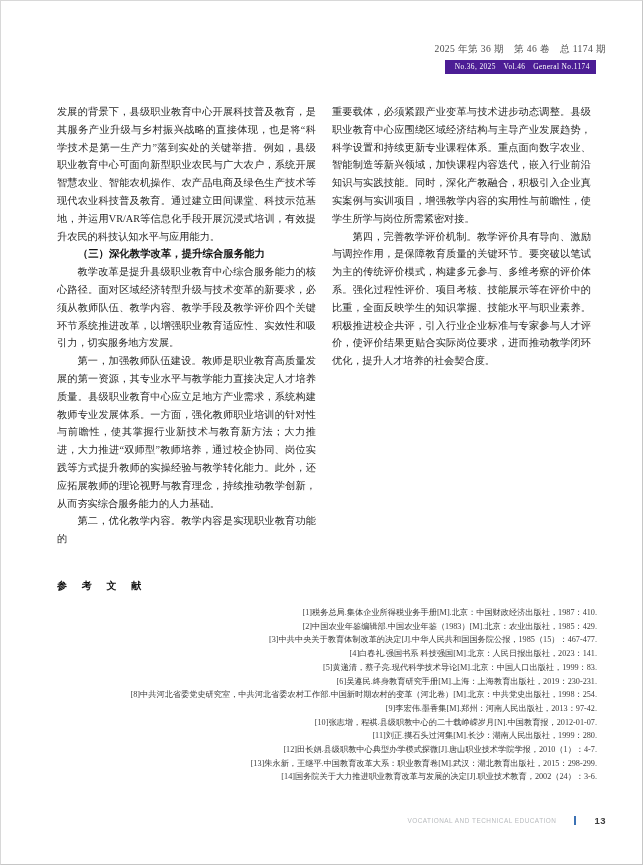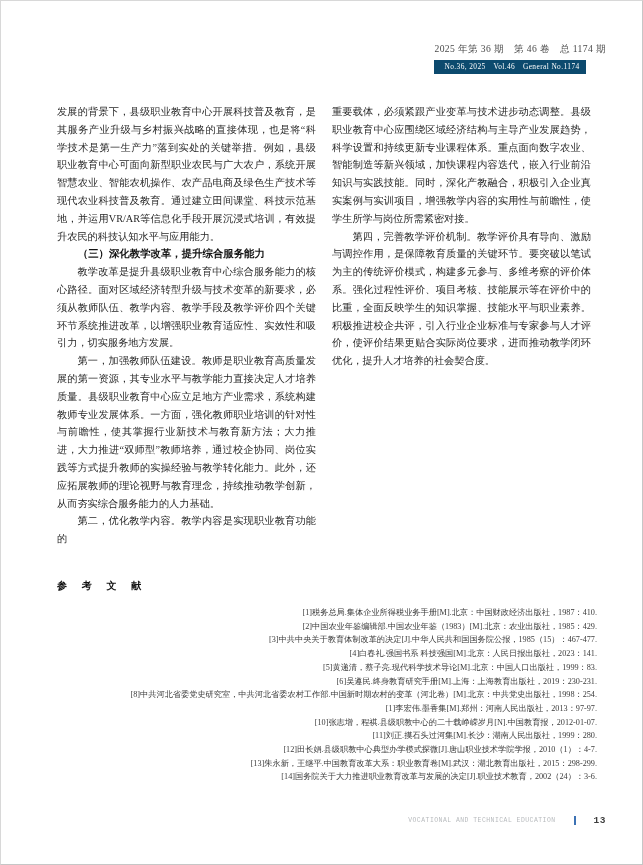--- a/index.html
+++ b/index.html
@@ -2,21 +2,21 @@
 <html><head>
 <meta charset="utf-8">
 <style>
   html,body{margin:0;padding:0;background:#ededed;}
   .page{
     position:relative;width:641px;height:863px;background:#ffffff;
     border:1px solid #d8d8d8;border-right-color:#c6c6c6;border-bottom-color:#c6c6c6;
     font-family:"Liberation Serif","DejaVu Serif",serif;overflow:hidden;
   }
   
-  .header{position:absolute;top:42px;right:36px;text-align:left;}
+  .header{position:absolute;top:42px;right:36px;text-align:center;}
   .header-cn{font-size:9.6px;color:#4a4a4a;letter-spacing:.4px;line-height:12px;}
   .header-band{
     display:inline-block;margin-top:3px;padding:2px 6px 3px 10px;
     color:#ffffff;font-size:7.4px;letter-spacing:.4px;line-height:9px;
   }
   
   .columns{
     position:absolute;left:56px;top:102px;width:534px;
     display:flex;gap:16px;
   }
@@ -38,34 +38,34 @@
     font-family:"Liberation Sans","DejaVu Sans",sans-serif;letter-spacing:6px;
   }
   .ref-item{
     font-size:8.2px;line-height:13.7px;color:#3a3a3a;
     white-space:nowrap;overflow:hidden;text-align:right;
   }
   
   .footer{
     position:absolute;right:36px;top:814px;
     display:flex;align-items:center;gap:18px;
-    font-family:Liberation Mono, monospace;
+    font-family:Liberation Sans, sans-serif;
   }
   .footer-journal{font-size:6.4px;color:#b7babd;letter-spacing:.5px;}
   .footer-sep{width:2px;height:9px;}
   .footer-page{font-size:9.5px;font-weight:bold;color:#3d3d3d;letter-spacing:.5px;}
 </style>
 </head>
 <body>
 
 <div class="page">
 
   <div class="header">
     <div class="header-cn">2025 年第 36 期　第 46 卷　总 1174 期</div>
-    <div class="header-band" style="background: #0c4a6e;">No.36, 2025　Vol.46　General No.1174</div>
+    <div class="header-band" style="background: #4c1d95;">No.36, 2025　Vol.46　General No.1174</div>
   </div>
 
   <div class="columns">
     <div class="col">
         <p class="body-para no-indent">发展的背景下，县级职业教育中心开展科技普及教育，是其服务产业升级与乡村振兴战略的直接体现，也是将“科学技术是第一生产力”落到实处的关键举措。例如，县级职业教育中心可面向新型职业农民与广大农户，系统开展智慧农业、智能农机操作、农产品电商及绿色生产技术等现代农业科技普及教育。通过建立田间课堂、科技示范基地，并运用VR/AR等信息化手段开展沉浸式培训，有效提升农民的科技认知水平与应用能力。</p>
         <h4 class="col-heading">（三）深化教学改革，提升综合服务能力</h4>
         <p class="body-para">教学改革是提升县级职业教育中心综合服务能力的核心路径。面对区域经济转型升级与技术变革的新要求，必须从教师队伍、教学内容、教学手段及教学评价四个关键环节系统推进改革，以增强职业教育适应性、实效性和吸引力，切实服务地方发展。</p>
         <p class="body-para">第一，加强教师队伍建设。教师是职业教育高质量发展的第一资源，其专业水平与教学能力直接决定人才培养质量。县级职业教育中心应立足地方产业需求，系统构建教师专业发展体系。一方面，强化教师职业培训的针对性与前瞻性，使其掌握行业新技术与教育新方法；大力推进，大力推进“双师型”教师培养，通过校企协同、岗位实践等方式提升教师的实操经验与教学转化能力。此外，还应拓展教师的理论视野与教育理念，持续推动教学创新，从而夯实综合服务能力的人力基础。</p>
         <p class="body-para">第二，优化教学内容。教学内容是实现职业教育功能的</p>
       </div>
@@ -78,21 +78,21 @@
   <div class="refs">
     <h3 class="refs-title">参 考 文 献</h3>
     <div>
         <div class="ref-item">[1]税务总局.集体企业所得税业务手册[M].北京：中国财政经济出版社，1987：410.</div>
         <div class="ref-item">[2]中国农业年鉴编辑部.中国农业年鉴（1983）[M].北京：农业出版社，1985：429.</div>
         <div class="ref-item">[3]中共中央关于教育体制改革的决定[J].中华人民共和国国务院公报，1985（15）：467-477.</div>
         <div class="ref-item">[4]白春礼.强国书系 科技强国[M].北京：人民日报出版社，2023：141.</div>
         <div class="ref-item">[5]黄递清，蔡子亮.现代科学技术导论[M].北京：中国人口出版社，1999：83.</div>
         <div class="ref-item">[6]吴遵民.终身教育研究手册[M].上海：上海教育出版社，2019：230-231.</div>
         <div class="ref-item">[8]中共河北省委党史研究室，中共河北省委农村工作部.中国新时期农村的变革（河北卷）[M].北京：中共党史出版社，1998：254.</div>
-        <div class="ref-item">[1]李宏伟.墨香集[M].郑州：河南人民出版社，2013：97-97.</div>
+        <div class="ref-item">[9]李宏伟.墨香集[M].郑州：河南人民出版社，2013：97-42.</div>
         <div class="ref-item">[10]张志增，程祺.县级职教中心的二十载峥嵘岁月[N].中国教育报，2012-01-07.</div>
         <div class="ref-item">[11]刘正.摸石头过河集[M].长沙：湖南人民出版社，1999：280.</div>
         <div class="ref-item">[12]田长娟.县级职教中心典型办学模式探微[J].唐山职业技术学院学报，2010（1）：4-7.</div>
         <div class="ref-item">[13]朱永新，王继平.中国教育改革大系：职业教育卷[M].武汉：湖北教育出版社，2015：298-299.</div>
         <div class="ref-item">[14]国务院关于大力推进职业教育改革与发展的决定[J].职业技术教育，2002（24）：3-6.</div>
       </div>
   </div>
 
   <div class="footer">
     <span class="footer-journal">VOCATIONAL AND TECHNICAL EDUCATION</span>

